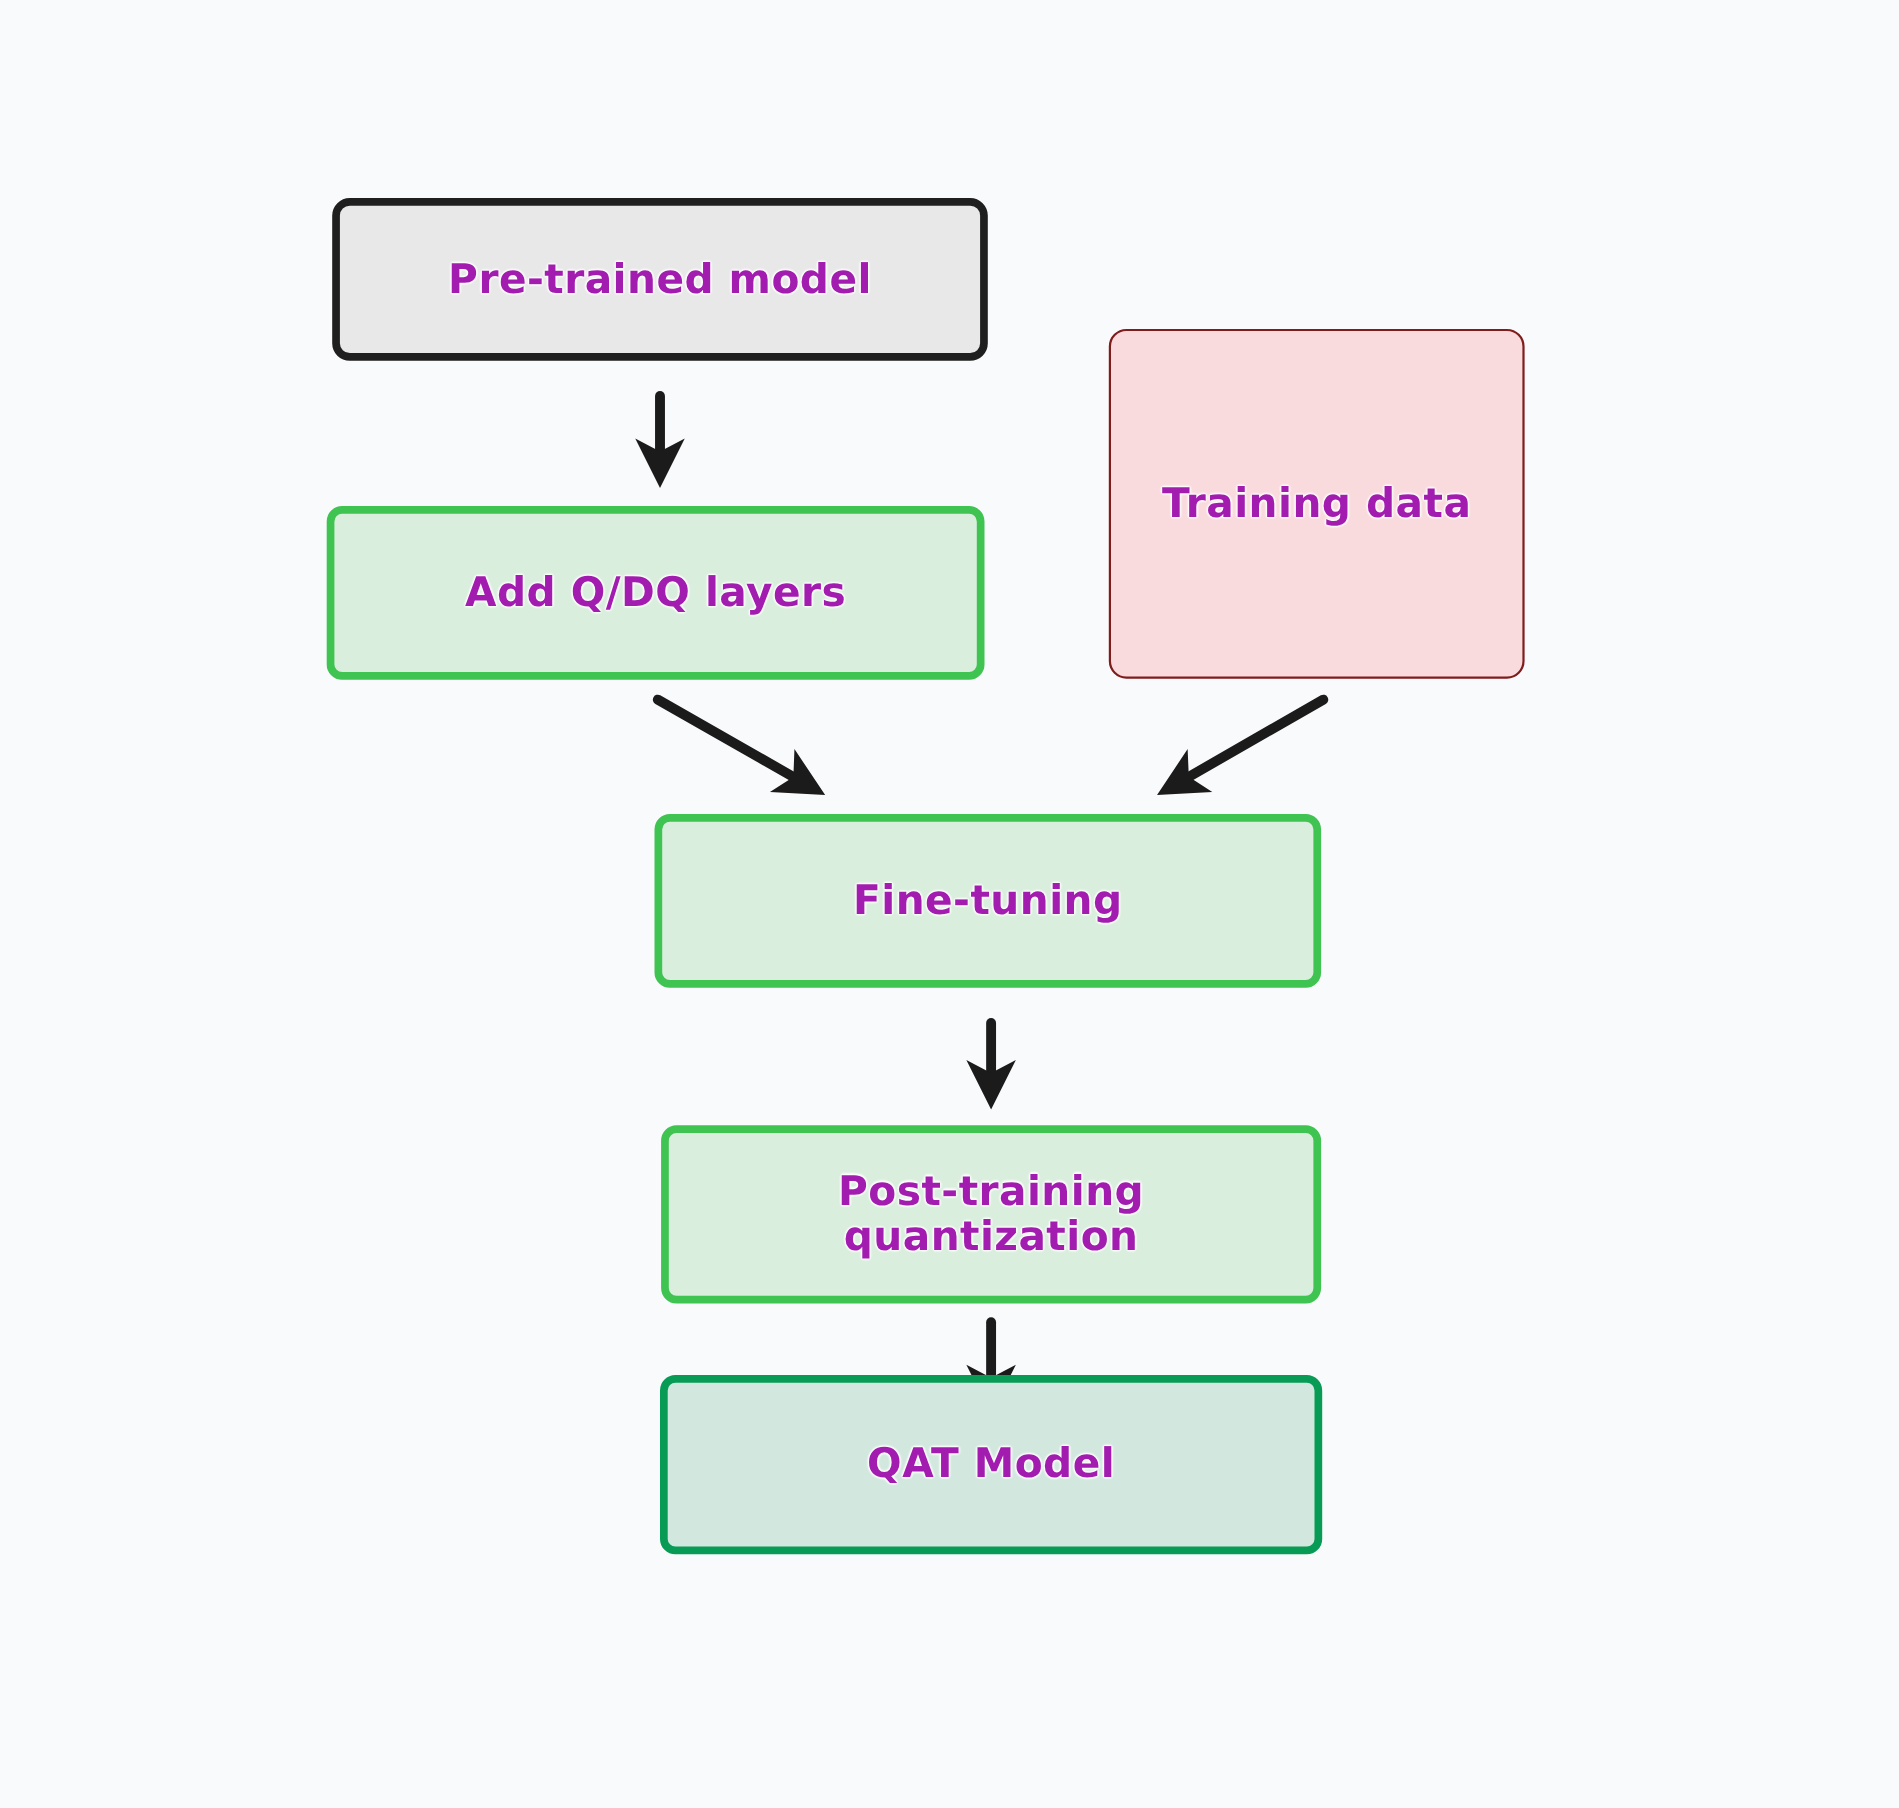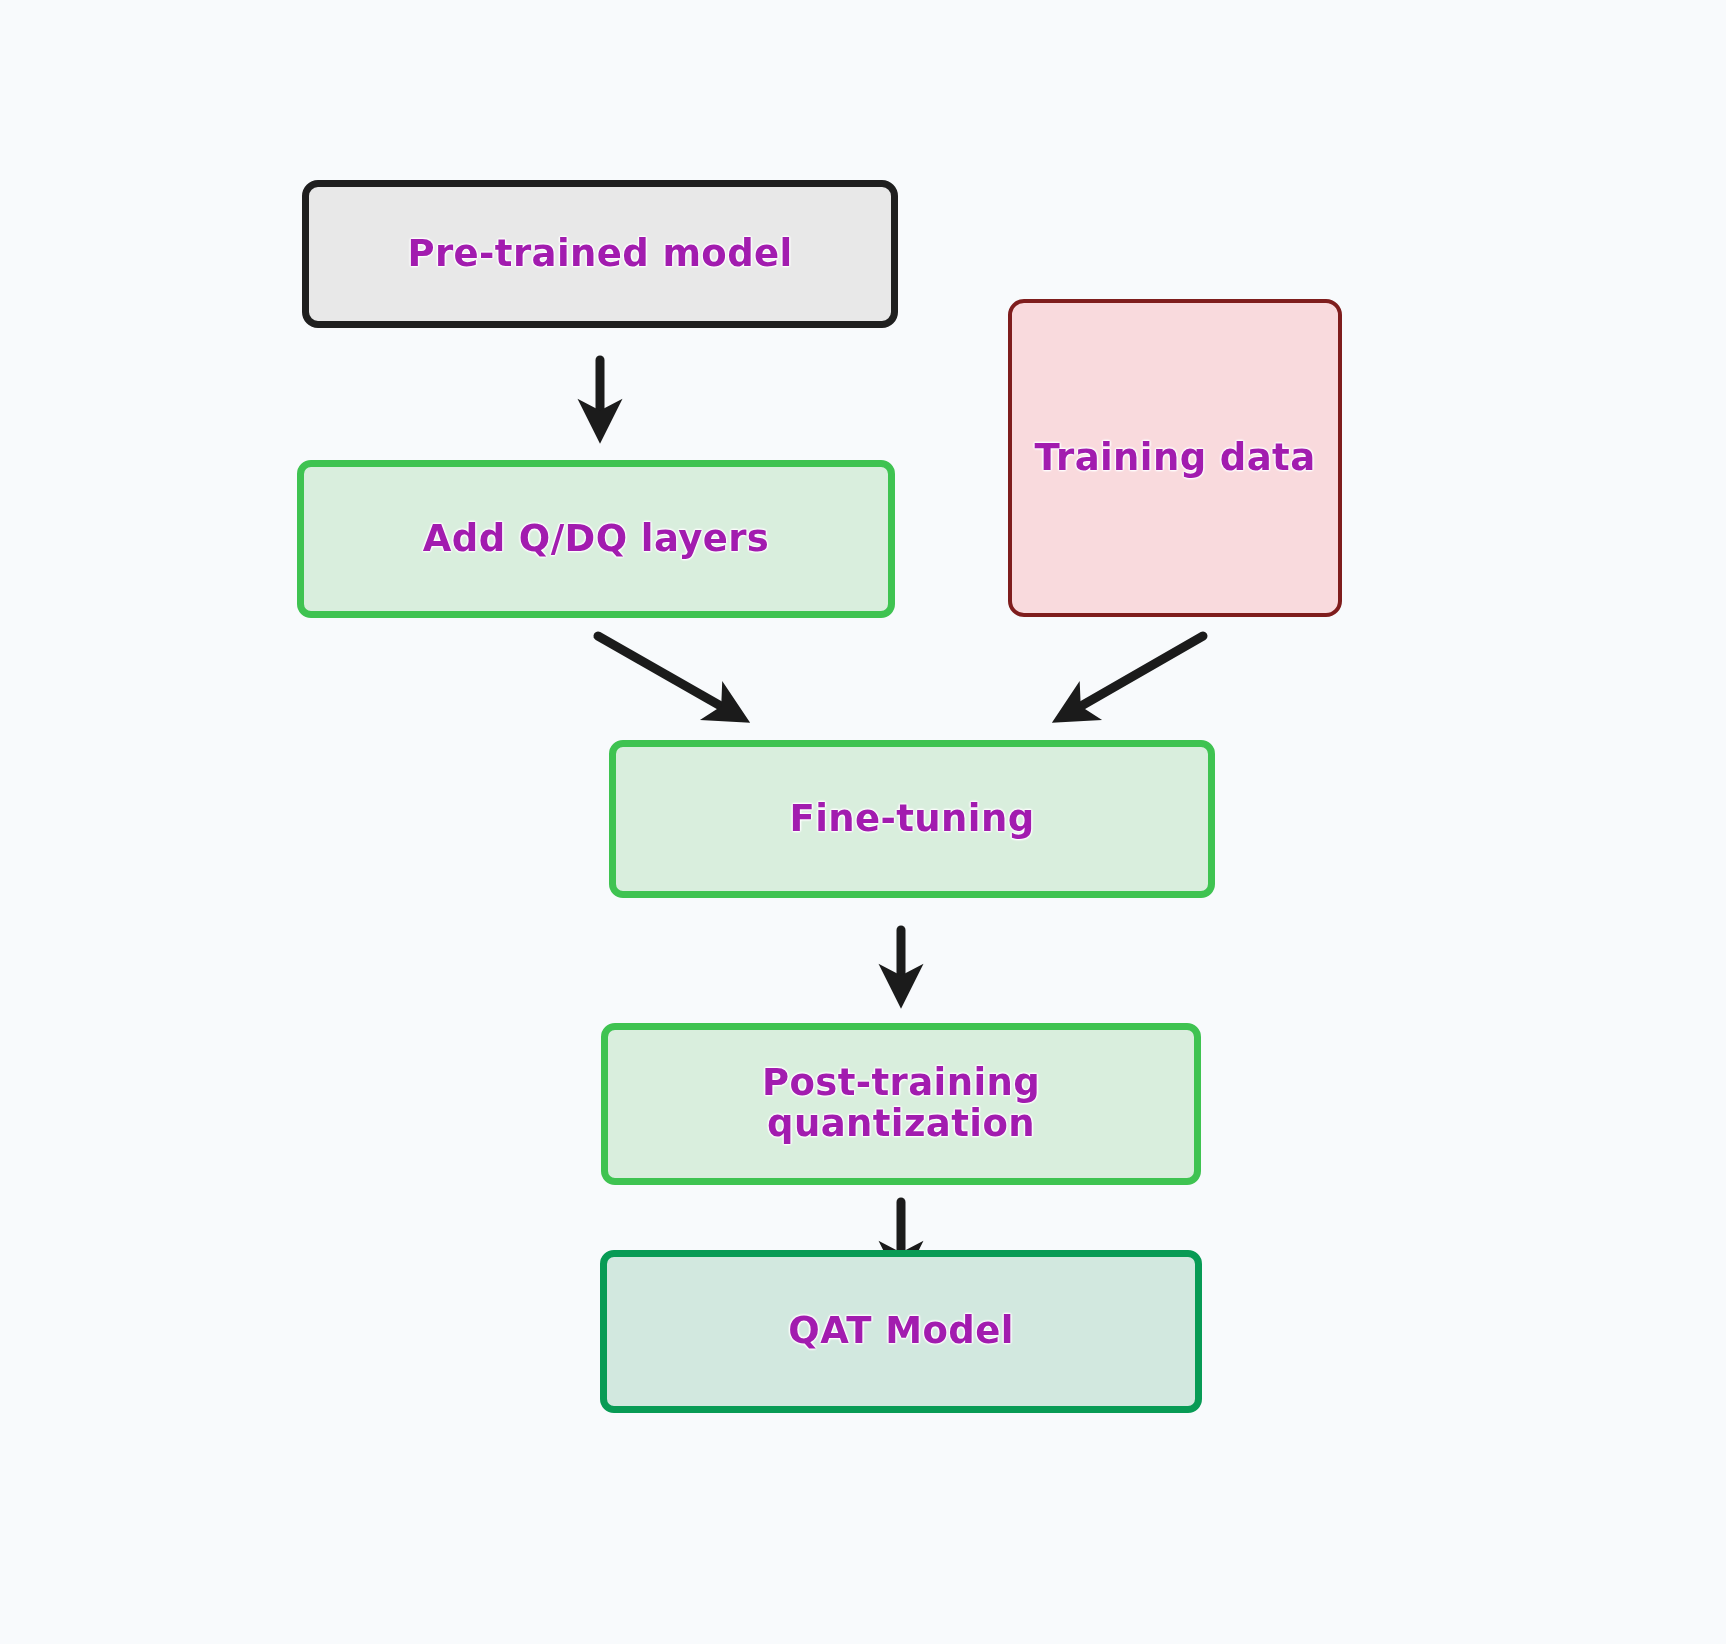--- a/index.html
+++ b/index.html
@@ -46,32 +46,32 @@
     padding: 0 18px;
   }
   
   #node-pretrained {
     left: 302px; top: 180px; width: 596px; height: 148px;
     border: 7px solid #1f1f1f;
     background: #e8e8e8;
     border-radius: 16px;
   }
   #node-training-data {
-    left: 1008px; top: 299px; width: 334px; height: 318px;
-    border: 4px solid #7f1d1d;
+    left: 1008px; top: 299px; width: 378px; height: 318px;
+    border: 2px solid #7f1d1d;
     background: #f9dadd;
     border-radius: 16px;
   }
   #node-qdq {
     left: 297px; top: 460px; width: 598px; height: 158px;
     border: 7px solid #3fc351;
     background: #d9eedd;
   }
   #node-finetuning {
-    left: 609px; top: 740px; width: 606px; height: 158px;
+    left: 595px; top: 740px; width: 606px; height: 158px;
     border: 7px solid #3fc351;
     background: #d9eedd;
   }
   #node-ptq {
     left: 601px; top: 1023px; width: 600px; height: 162px;
     border: 7px solid #3fc351;
     background: #d9eedd;
   }
   #node-qat {
     left: 600px; top: 1250px; width: 602px; height: 163px;

